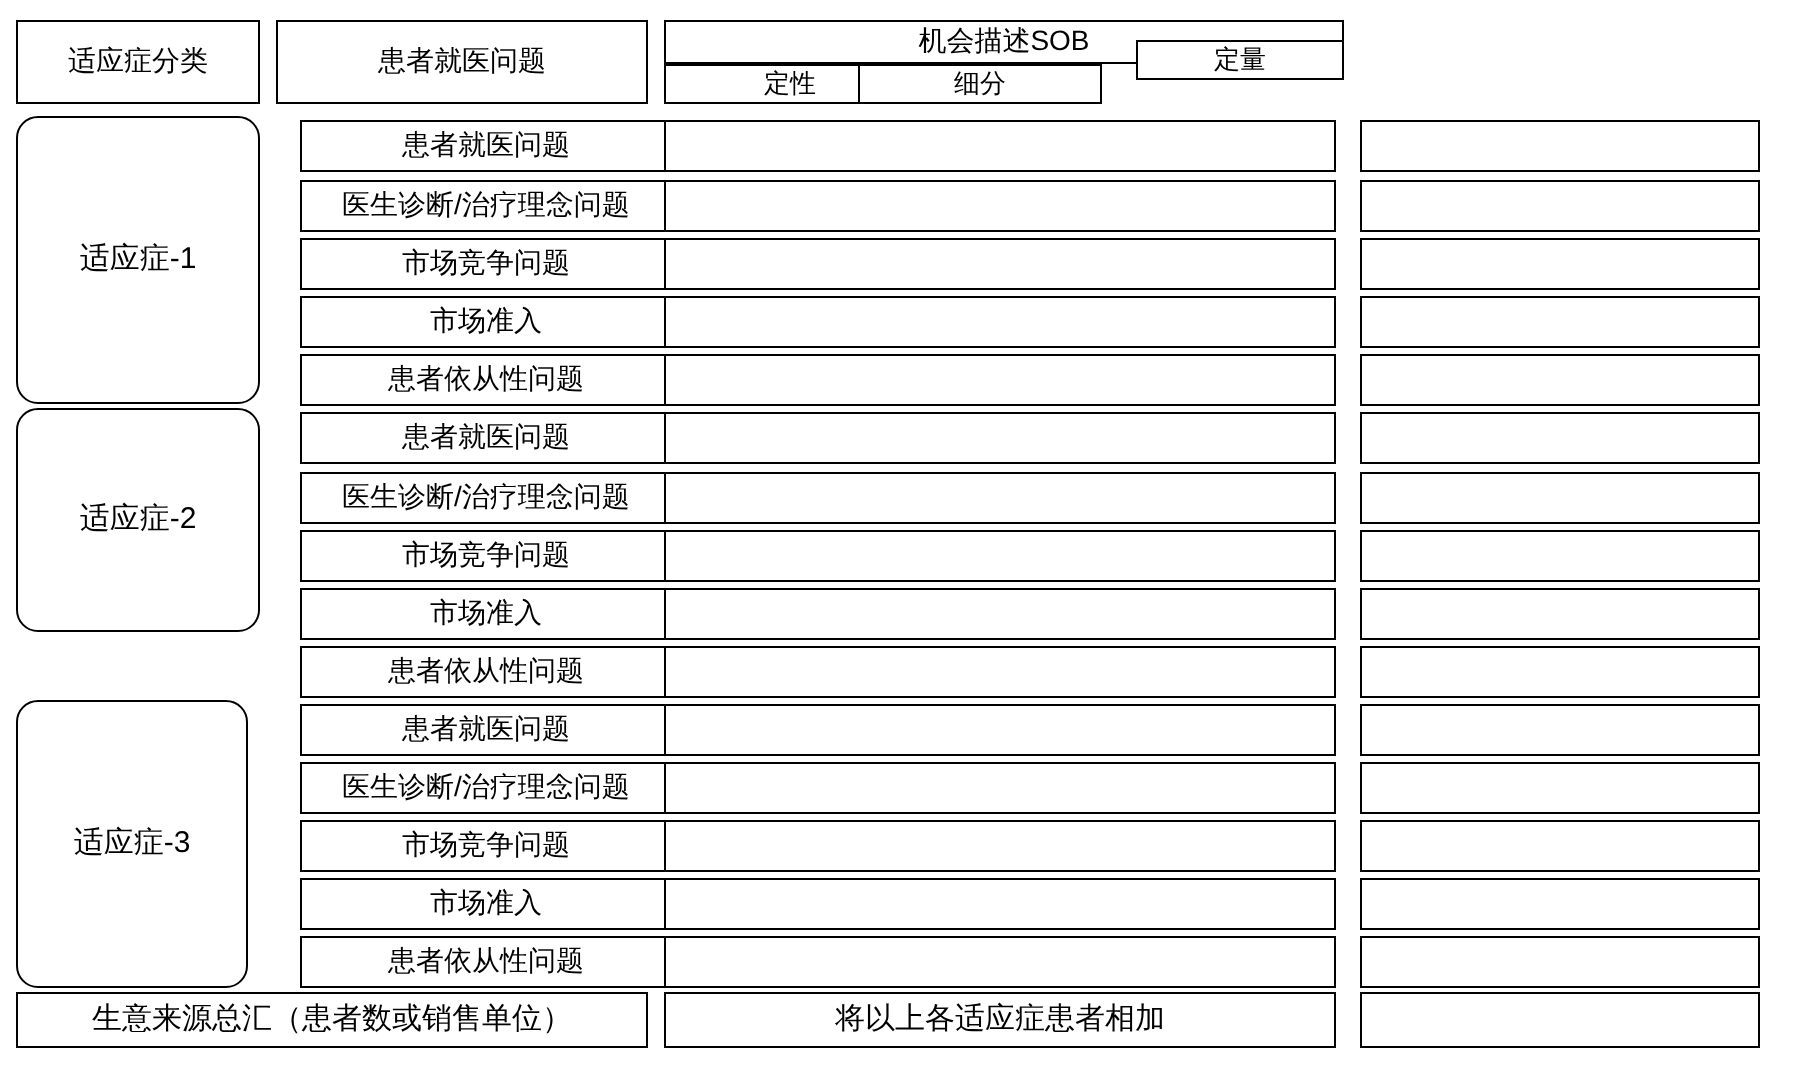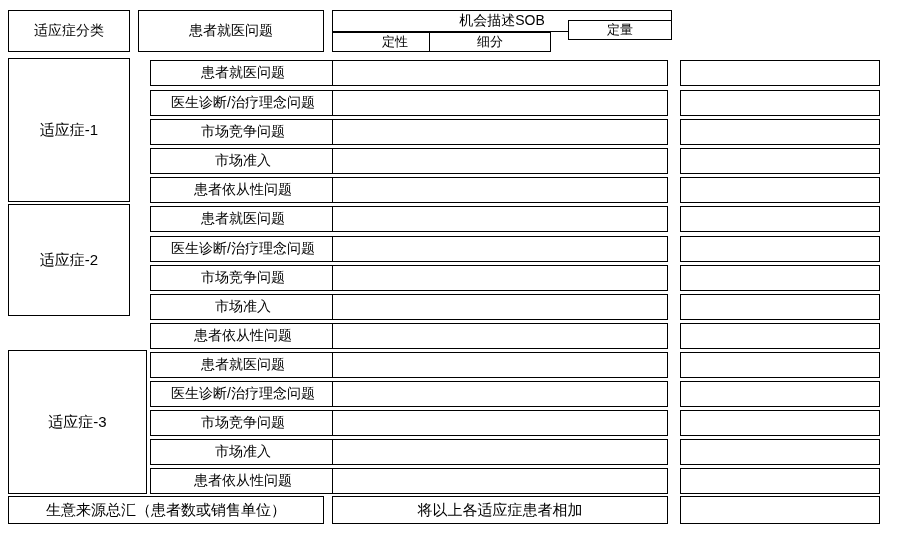--- a/index.html
+++ b/index.html
@@ -40,20 +40,21 @@
     font-size: 14px;
   }
   .hdr-sob-top {
     font-size: 14px;
   }
   .sub {
     font-size: 13px;
   }
   .indication-label {
     font-size: 15px;
+    border-radius: 11px;
   }
   .row-label {
     font-size: 14px;
     margin-left: 12px;
   }
   .footer-label {
     font-size: 15px;
   }
   .footer-note {
     font-size: 15px;
@@ -110,21 +111,21 @@
   <div class="cell blank" style="left:680px; top:265px; width:200px; height:26px;"></div>
 
   <div class="cell row-label" style="left:138px; top:294px; width:186px; height:26px;">市场准入</div>
   <div class="cell blank" style="left:332px; top:294px; width:336px; height:26px;"></div>
   <div class="cell blank" style="left:680px; top:294px; width:200px; height:26px;"></div>
 
   <div class="cell row-label" style="left:138px; top:323px; width:186px; height:26px;">患者依从性问题</div>
   <div class="cell blank" style="left:332px; top:323px; width:336px; height:26px;"></div>
   <div class="cell blank" style="left:680px; top:323px; width:200px; height:26px;"></div>
 
-  <div class="cell indication-label" style="left:8px; top:350px; width:139px; height:144px;text-align:center;">适应症-3</div>
+  <div class="cell indication-label" style="left:8px; top:350px; width:116px; height:144px;text-align:center;">适应症-3</div>
 
   <div class="cell row-label" style="left:138px; top:352px; width:186px; height:26px;">患者就医问题</div>
   <div class="cell blank" style="left:332px; top:352px; width:336px; height:26px;"></div>
   <div class="cell blank" style="left:680px; top:352px; width:200px; height:26px;"></div>
 
   <div class="cell row-label" style="left:138px; top:381px; width:186px; height:26px;">医生诊断/治疗理念问题</div>
   <div class="cell blank" style="left:332px; top:381px; width:336px; height:26px;"></div>
   <div class="cell blank" style="left:680px; top:381px; width:200px; height:26px;"></div>
 
   <div class="cell row-label" style="left:138px; top:410px; width:186px; height:26px;">市场竞争问题</div>

